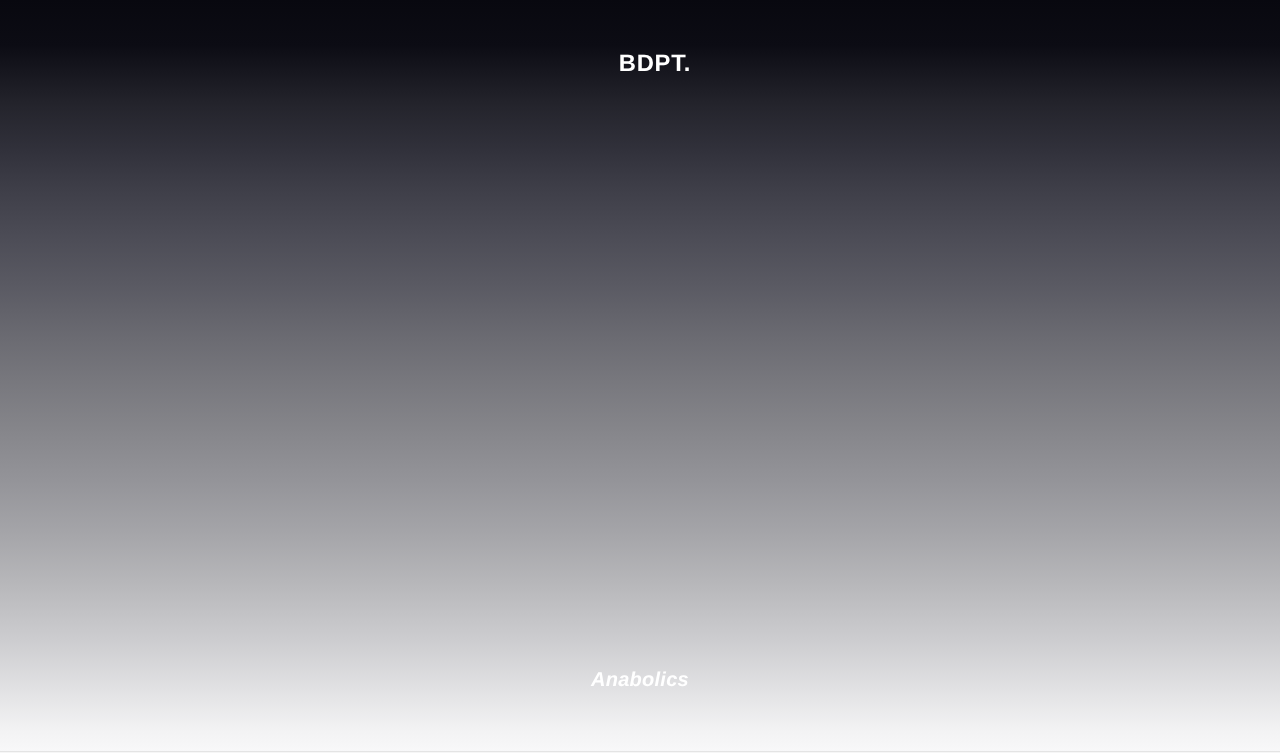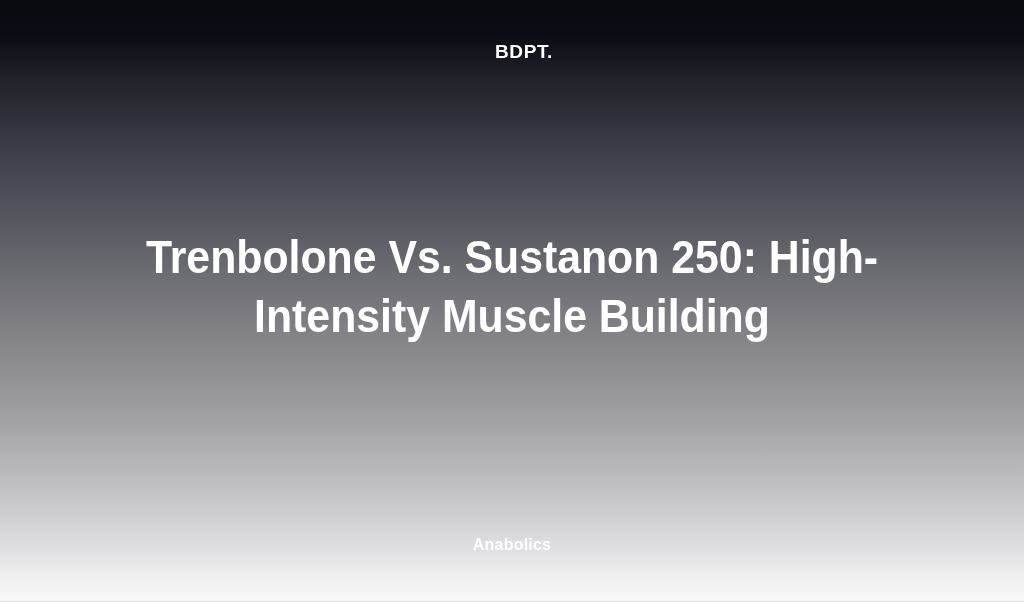--- a/index.html
+++ b/index.html
@@ -86,34 +86,32 @@
     top: 535px;
     left: 0;
     right: 0;
     display: flex;
     justify-content: center;
   }
 
   .hero-category {
     font-size: 16px;
     font-weight: bold;
+    font-style: italic;
     color: #ffffff;
     line-height: 1.2;
     text-align: center;
     letter-spacing: 0.2px;
   }
 </style>
 </head>
 <body>
 
 <div class="hero">
 
   <div class="brand-logo">BDPT.</div>
 
-  <div class="hero-title-wrap">
-    <h1 class="hero-title">Trenbolone Vs. Sustanon 250: High-Intensity Muscle Building</h1>
-  </div>
 
   <div class="hero-category-wrap">
     <div class="hero-category">Anabolics</div>
   </div>
 
 </div>
 
 </body></html>

